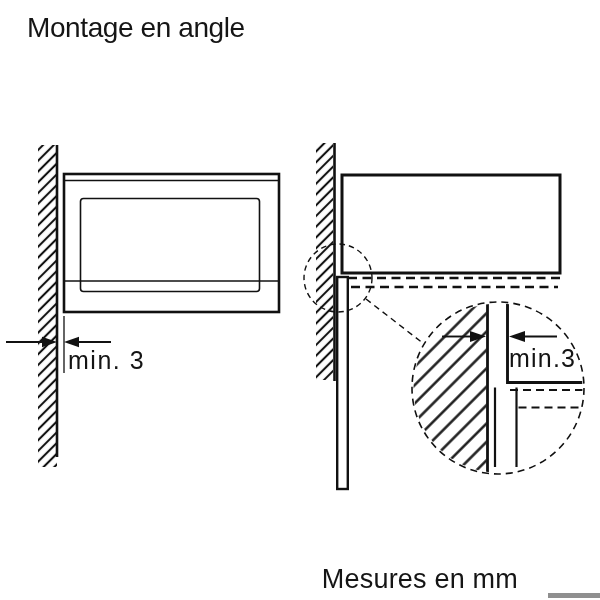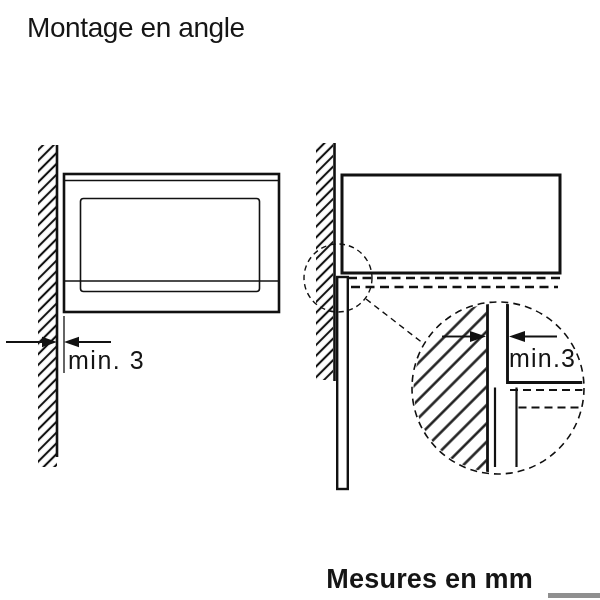--- a/index.html
+++ b/index.html
@@ -10,23 +10,23 @@
     position: relative;
     overflow: hidden;
   }
   .page { position: absolute; inset: 0; width: 536px; height: 600px; }
   .title {
     position: absolute; left: 27px; top: 11px;
     font-size: 28px; line-height: 34px; letter-spacing: -0.4px;
     color: #151515; white-space: nowrap;
   }
   .footer-note {
-    position: absolute; right: 3px; top: 564px;
+    position: absolute; right: 18px; top: 564px;
     font-size: 27px; letter-spacing: 0.2px;
-    color: #151515; white-space: nowrap; font-weight: bold;
+    color: #151515; white-space: nowrap;
   }
   .scrollbar-thumb {
     position: absolute; left: 548px; top: 593px;
     width: 52px; height: 5px;
     background: #8f8f8f;
   }
   svg.drawing { position: absolute; left: 0; top: 0; }
   svg .ink { stroke: #111111; }
   svg text { fill: #141414; font-family: "Liberation Sans", sans-serif; }
 </style>

